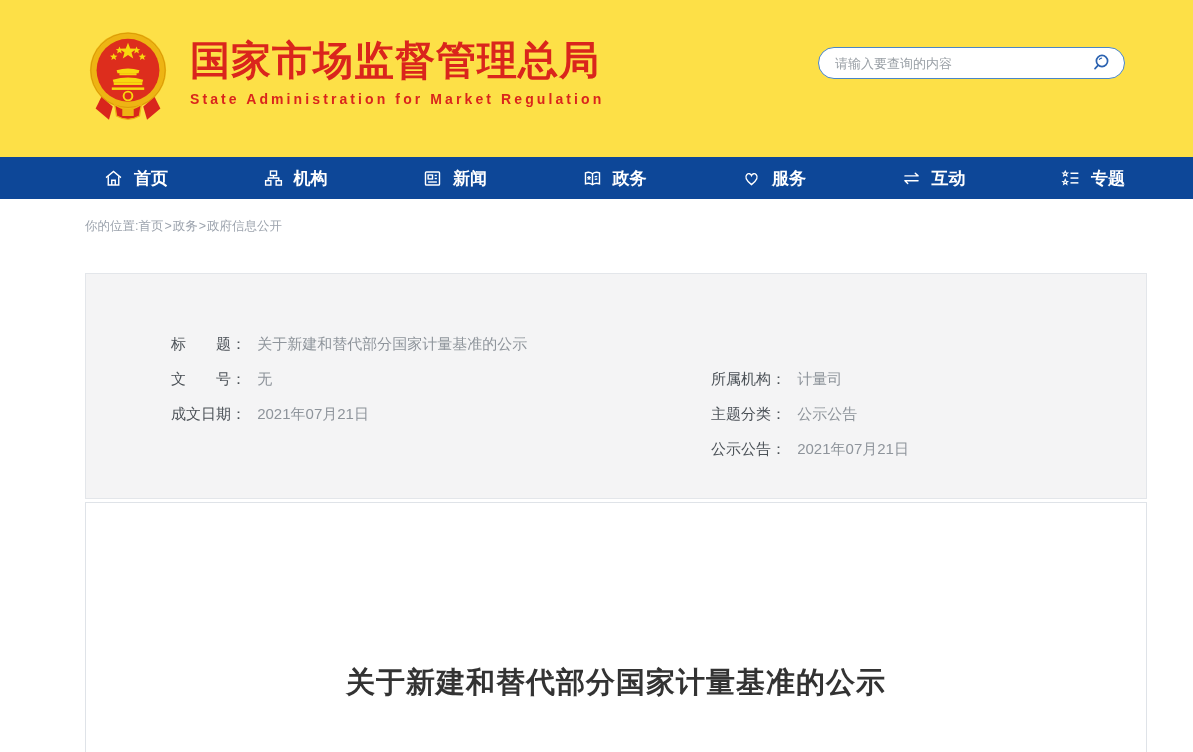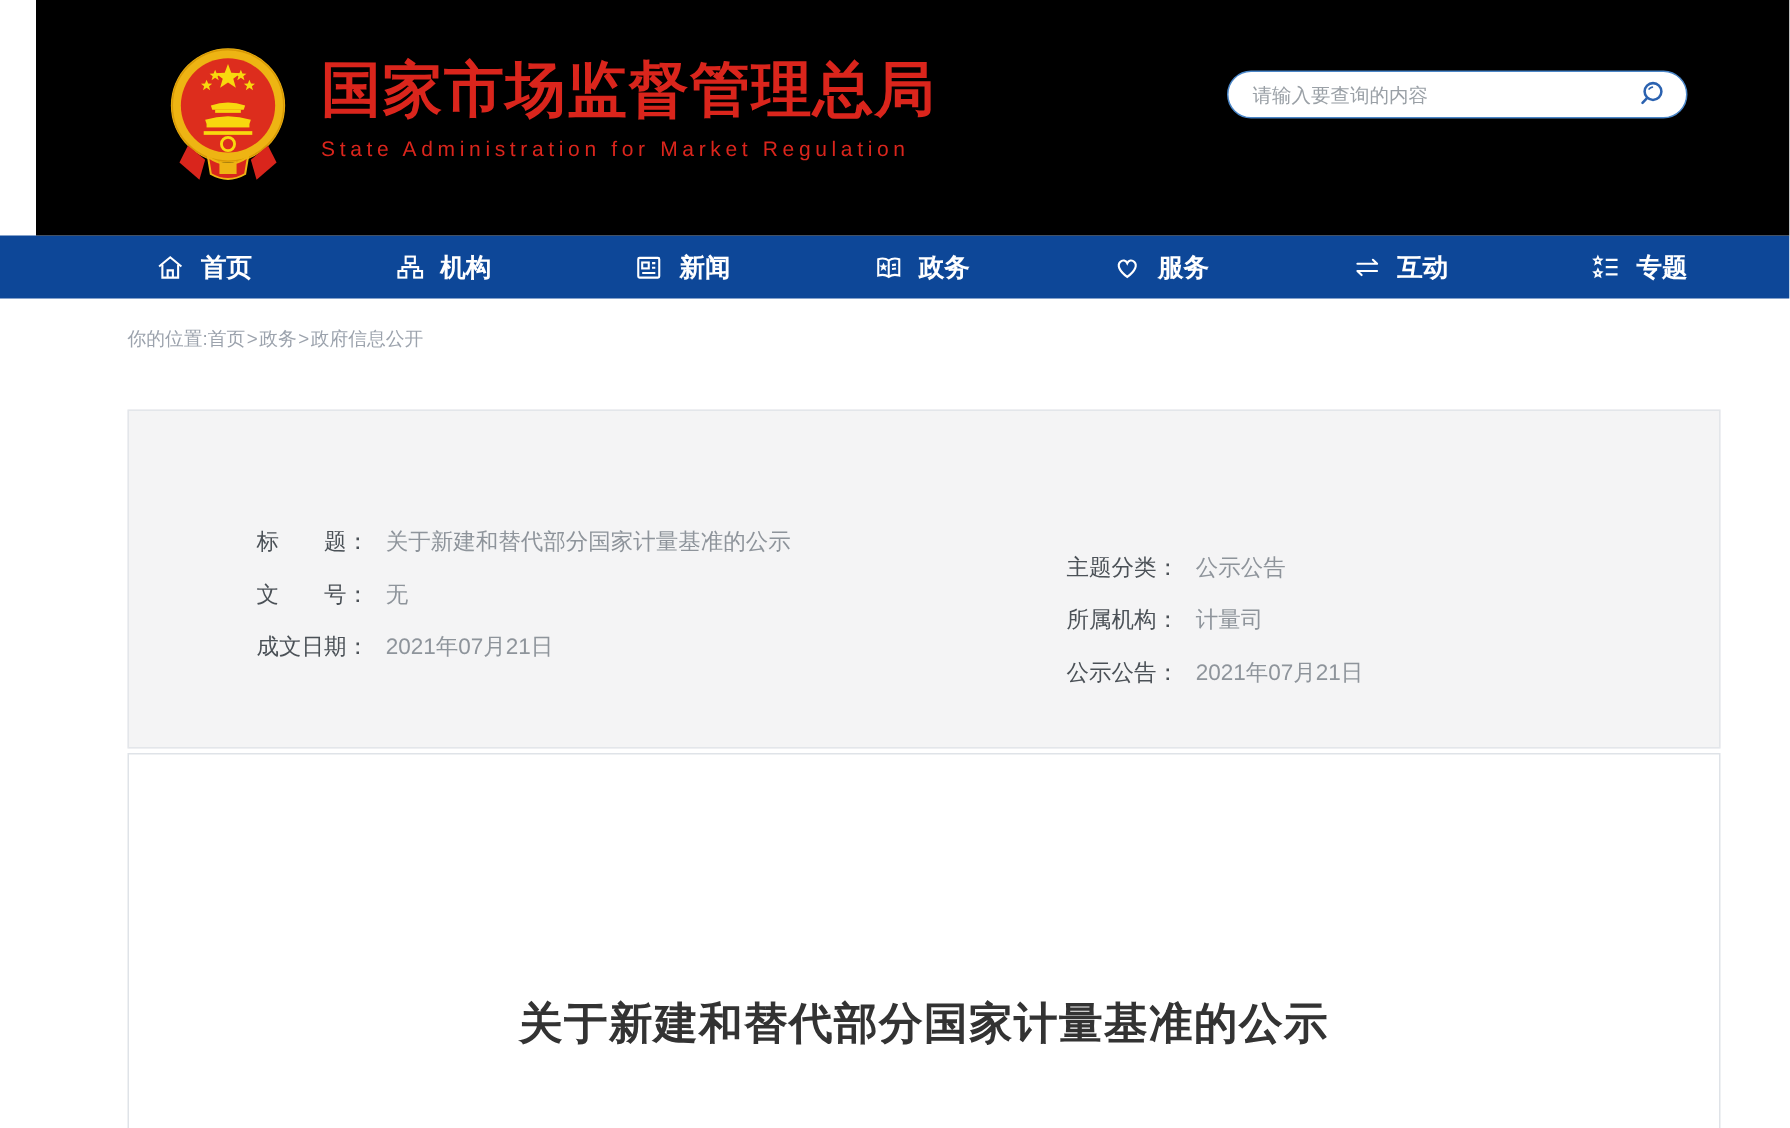--- a/index.html
+++ b/index.html
@@ -1,25 +1,25 @@
 <!DOCTYPE html>
 <html><head>
 <meta charset="utf-8">
 <style>
   * { margin:0; padding:0; box-sizing:border-box; }
   html,body { width:1193px; height:752px; overflow:hidden; background:#ffffff;
     font-family:"Liberation Sans","DejaVu Sans",sans-serif; }
 
   
-  .header { position:relative; height:157px; background:#000000;margin-left:24px; }
+  .header { position:relative; height:157px; background:#fde047; }
   .logo-area { position:absolute; left:88px; top:28px; display:flex; align-items:flex-start; cursor:pointer; }
   .emblem { width:80px; height:96px; flex:0 0 auto; }
   .titles { margin-left:22px; padding-top:10px; }
   .site-title { color:#da251c; font-size:40px; font-weight:bold; letter-spacing:1px; line-height:1.1; white-space:nowrap; }
-  .site-subtitle { color:#da251c; font-size:14px; font-weight:normal; letter-spacing:3.1px; margin-top:9px; white-space:nowrap; }
+  .site-subtitle { color:#da251c; font-size:14px; font-weight:bold; letter-spacing:3.1px; margin-top:9px; white-space:nowrap; }
 
   .search-box { position:absolute; right:68px; top:47px; width:307px; height:32px;
     border:1px solid #4a86c8; border-radius:17px; display:flex; align-items:center;
     padding:0 12px 0 16px; background:#fff; }
   .search-box input { flex:1; border:none; outline:none; font-size:13px; color:#333;
     font-family:"Liberation Sans","DejaVu Sans",sans-serif; background:transparent; }
   .search-box input::placeholder { color:#9aa0a6; }
   .search-icon { width:22px; height:22px; cursor:pointer; flex:0 0 auto; }
 
   
@@ -31,21 +31,21 @@
   .nav-item svg { width:21px; height:21px; }
 
   
   .breadcrumb { margin:19px 0 0 85px; width:1062px; font-size:12.5px; color:#9ca3ad; }
   .breadcrumb .crumb { color:#9ca3ad; cursor:pointer; }
   .breadcrumb .sep { margin:0 1px; }
 
   
   .meta-box { margin:38px 0 0 85px; width:1062px; background:#f4f4f5;
     border:1px solid #e3e6ea; padding:52px 0 32px 85px; }
-  .meta-cols { display:flex;align-items:center; }
+  .meta-cols { display:flex; }
   .meta-col-left { width:540px; }
   .meta-col-right { flex:1; margin-top:35px; }
   .meta-row { height:35px; line-height:35px; font-size:15px; white-space:nowrap; }
   .meta-label { display:inline-block; min-width:82px; color:#4b5157; }
   .meta-value { color:#8e949b; }
 
   
   .content-box { margin:3px 0 0 85px; width:1062px; height:300px; background:#fff;
     border:1px solid #dfe3e8; padding-top:160px; }
   .article-title { text-align:center; font-size:29px; font-weight:bold; color:#333; letter-spacing:1px; }
@@ -176,28 +176,28 @@
         <span class="meta-label">文　　号：</span>
         <span class="meta-value">无</span>
       </div>
       <div class="meta-row">
         <span class="meta-label">成文日期：</span>
         <span class="meta-value">2021年07月21日</span>
       </div>
     </div>
     <div class="meta-col-right">
       <div class="meta-row">
+        <span class="meta-label">所属机构：</span>
+        <span class="meta-value">计量司</span>
+      </div>
+      <div class="meta-row">
         <span class="meta-label">主题分类：</span>
         <span class="meta-value">公示公告</span>
       </div>
       <div class="meta-row">
-        <span class="meta-label">所属机构：</span>
-        <span class="meta-value">计量司</span>
-      </div>
-      <div class="meta-row">
         <span class="meta-label">公示公告：</span>
         <span class="meta-value">2021年07月21日</span>
       </div>
     </div>
   </div>
 </div>
 
 <div class="content-box">
   <h1 class="article-title">关于新建和替代部分国家计量基准的公示</h1>
 </div>

